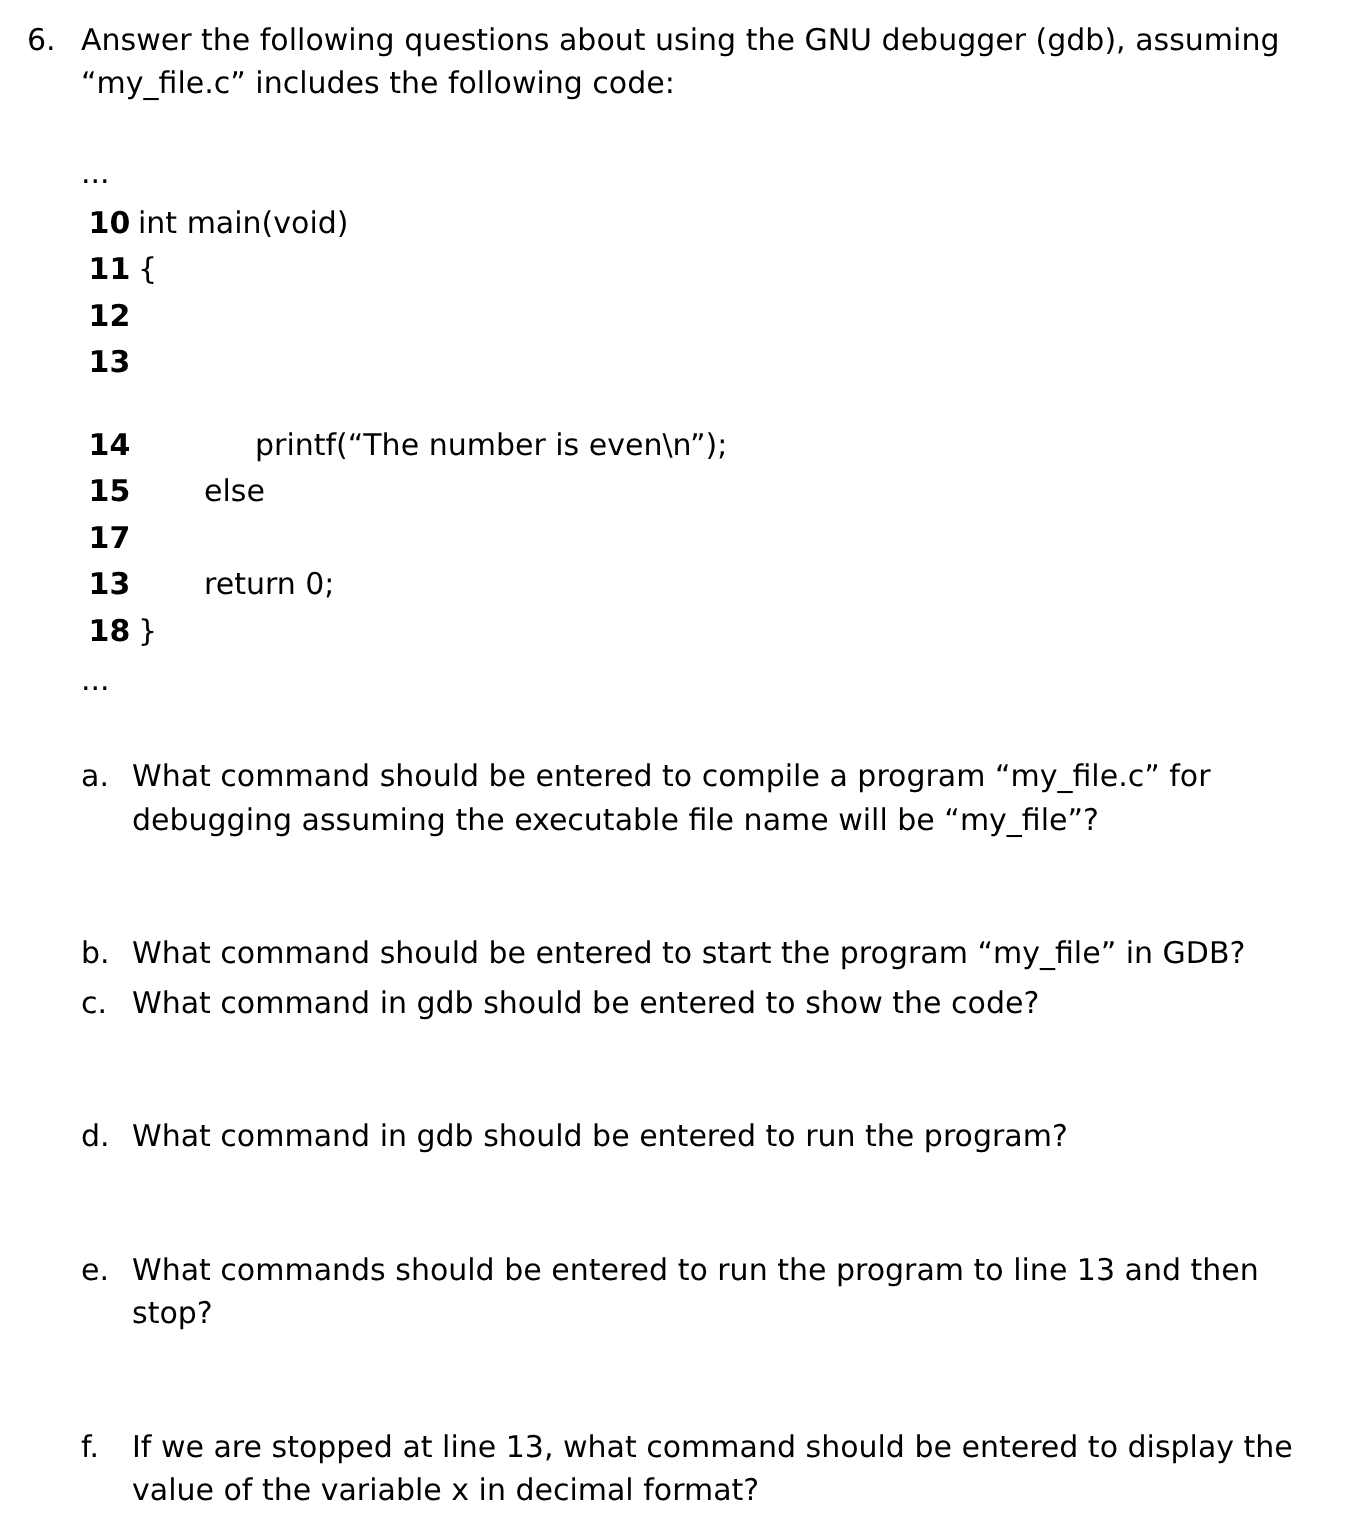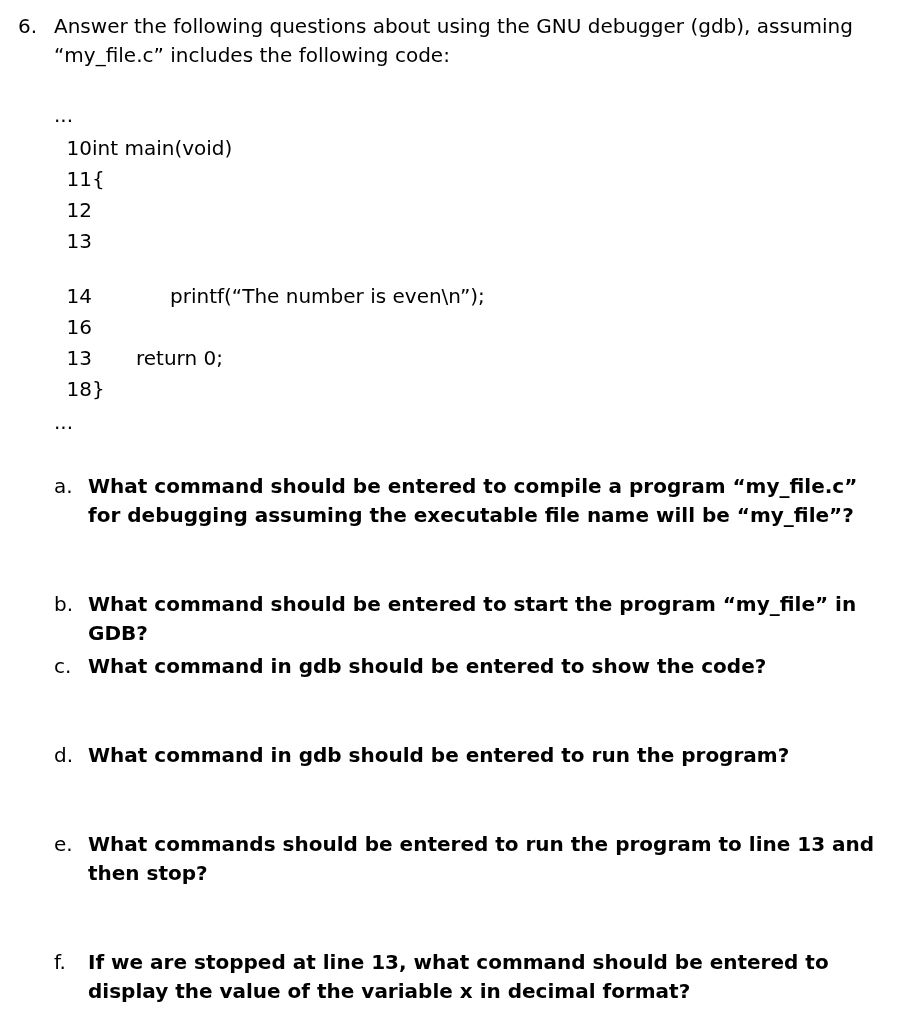--- a/index.html
+++ b/index.html
@@ -34,23 +34,24 @@
     margin: 28px 0 0 54px;
     font-size: 20px;
     line-height: 1.55;
   }
   .code-line {
     display: flex;
     align-items: baseline;
   }
   .lineno {
     width: 38px;
-    text-align: right;
+    text-align: center;
     flex: 0 0 38px;
     font-variant-numeric: tabular-nums;
+    font-weight: bold;
   }
   .indent1 { padding-left: 44px; }
   .indent2 { padding-left: 78px; margin-top: 24px; }
   .ellipsis {
     padding: 2px 0 2px 0;
   }
   .sub-list {
     margin: 32px 0 0 54px;
   }
   .sub-item {
@@ -64,21 +65,20 @@
     margin-bottom: 4px;
   }
   .sub-marker {
     width: 34px;
     flex: 0 0 34px;
     text-align: left;
   }
   .sub-body {
     flex: 1 1 auto;
     padding-right: 12px;
-    font-weight: bold;
   }
 </style>
 </head>
 <body>
 
 <div class="page">
 
   <div class="question-block">
     <div class="q-marker">6.</div>
     <div class="q-body">Answer the following questions about using the GNU debugger (gdb), assuming “my_file.c” includes the following code:</div>
@@ -99,21 +99,25 @@
           <div class="lineno">12</div>
         </div>
         <div class="code-line">
           <div class="lineno">13</div>
         </div>
         <div class="code-line">
           <div class="lineno">14</div>
           <div class="indent2">printf(“The number is even\n”);</div>
         </div>
         <div class="code-line">
-          <div class="lineno">16</div>
+          <div class="lineno">15</div>
+          <div class="indent1">else</div>
+        </div>
+        <div class="code-line">
+          <div class="lineno">17</div>
         </div>
         <div class="code-line">
           <div class="lineno">13</div>
           <div class="indent1">return 0;</div>
         </div>
         <div class="code-line">
           <div class="lineno">18</div>
           <div>}</div>
         </div>
       </div>

